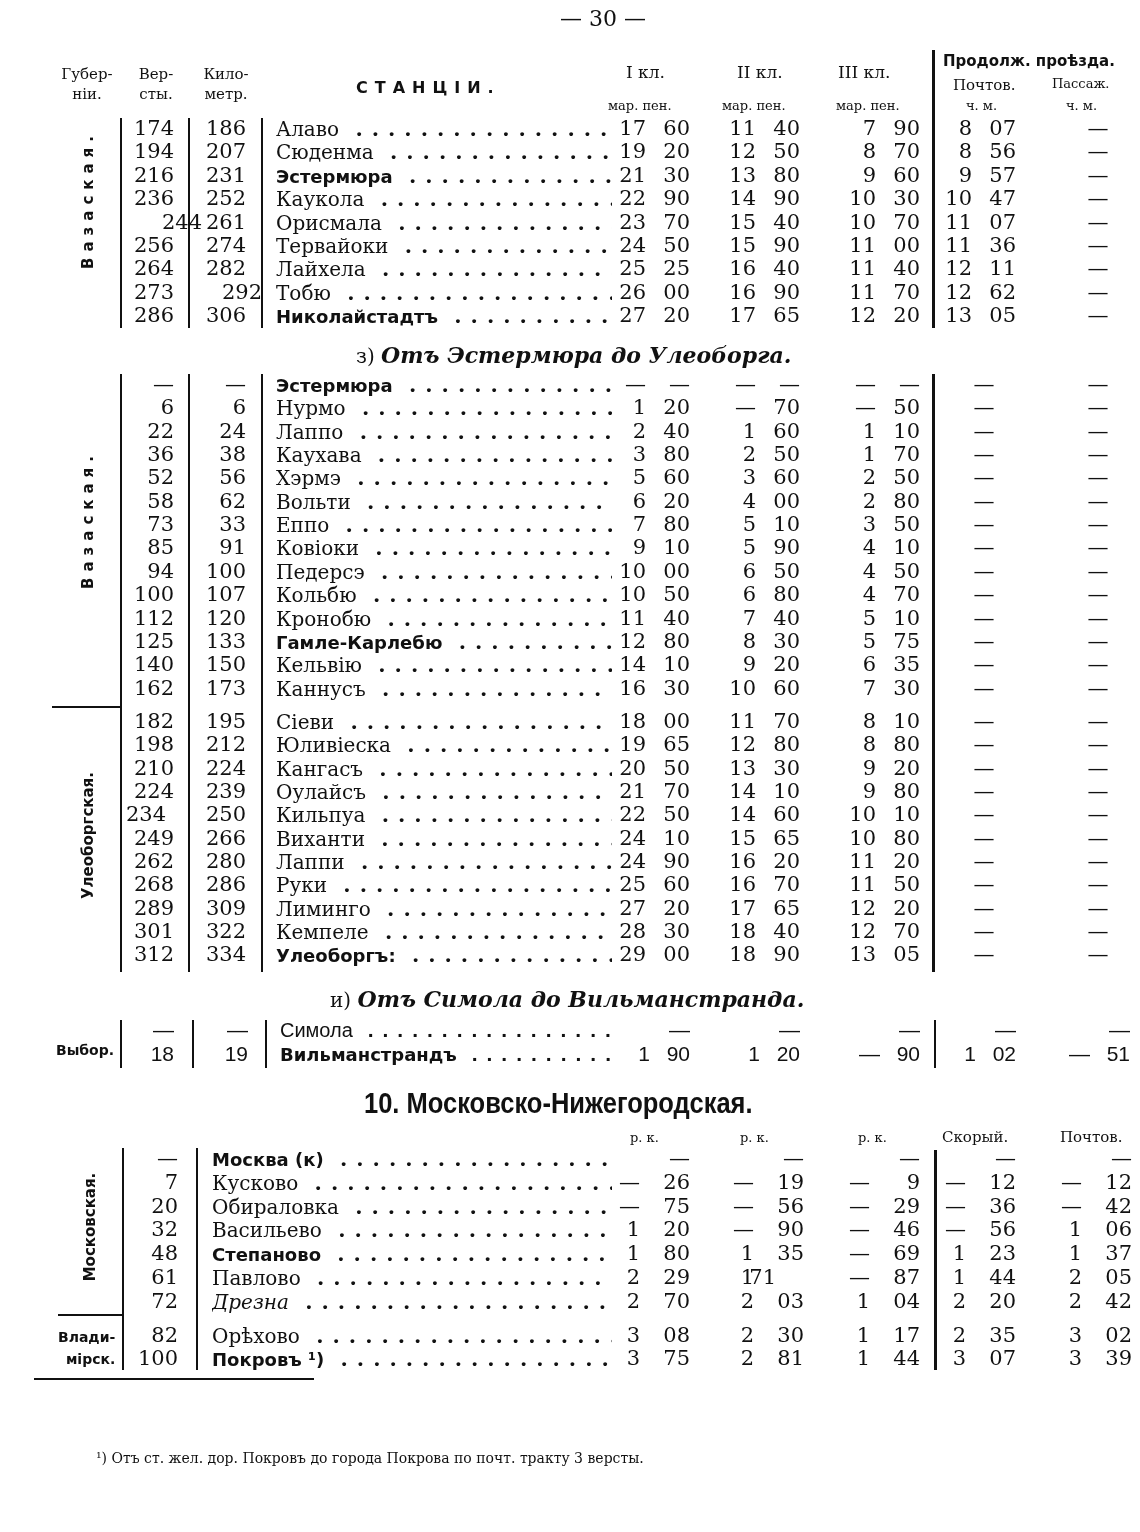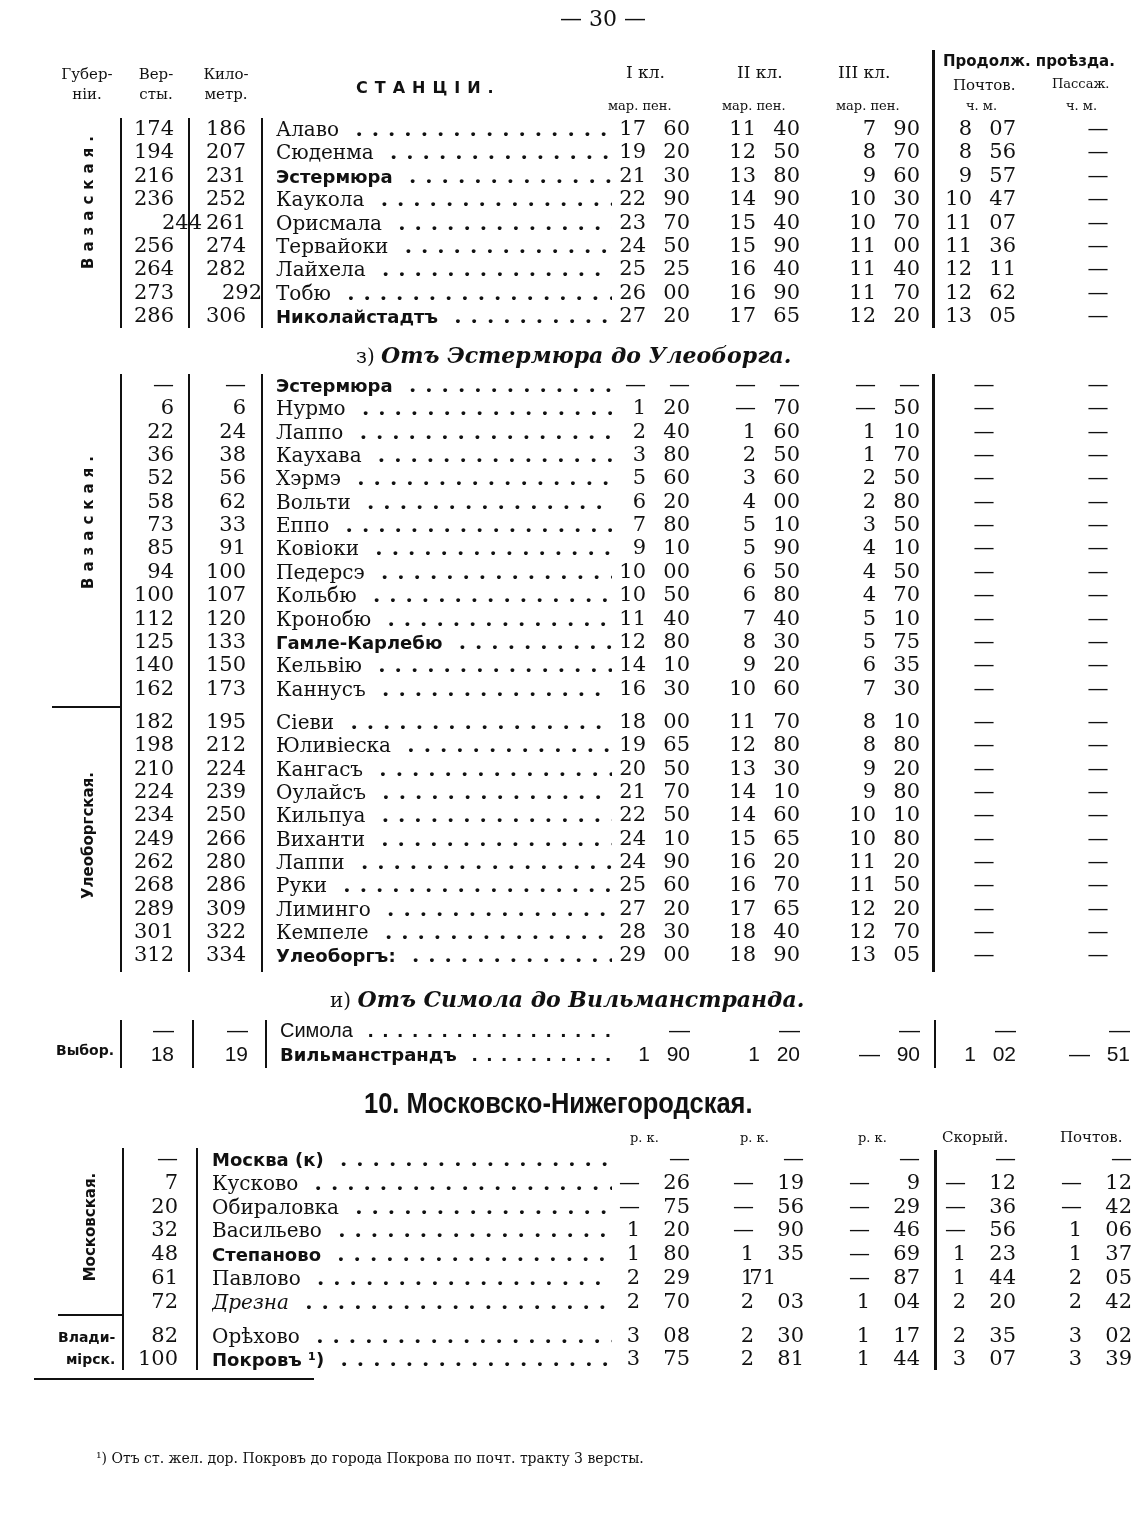--- a/index.html
+++ b/index.html
@@ -443,21 +443,21 @@
       <div class="cell r" style="left:606px;width:40px;">21</div>
       <div class="cell r" style="left:656px;width:34px;">70</div>
       <div class="cell r" style="left:716px;width:40px;">14</div>
       <div class="cell r" style="left:766px;width:34px;">10</div>
       <div class="cell r" style="left:836px;width:40px;">9</div>
       <div class="cell r" style="left:886px;width:34px;">80</div>
       <div class="cell c" style="left:954px;width:60px;">—</div>
       <div class="cell c" style="left:1068px;width:60px;">—</div>
     </div>
     <div class="row" style="top:803.3px;">
-      <div class="cell r" style="left:126px;width:48px;">234</div>
+      <div class="cell r" style="left:118px;width:48px;">234</div>
       <div class="cell r" style="left:196px;width:50px;">250</div>
       <div class="cell" style="left:276px;width:336px;overflow:hidden;"><div class="st-name" style="display:inline;">Кильпуа</div><span class="dots"> .............................................</span></div>
       <div class="cell r" style="left:606px;width:40px;">22</div>
       <div class="cell r" style="left:656px;width:34px;">50</div>
       <div class="cell r" style="left:716px;width:40px;">14</div>
       <div class="cell r" style="left:766px;width:34px;">60</div>
       <div class="cell r" style="left:836px;width:40px;">10</div>
       <div class="cell r" style="left:886px;width:34px;">10</div>
       <div class="cell c" style="left:954px;width:60px;">—</div>
       <div class="cell c" style="left:1068px;width:60px;">—</div>

